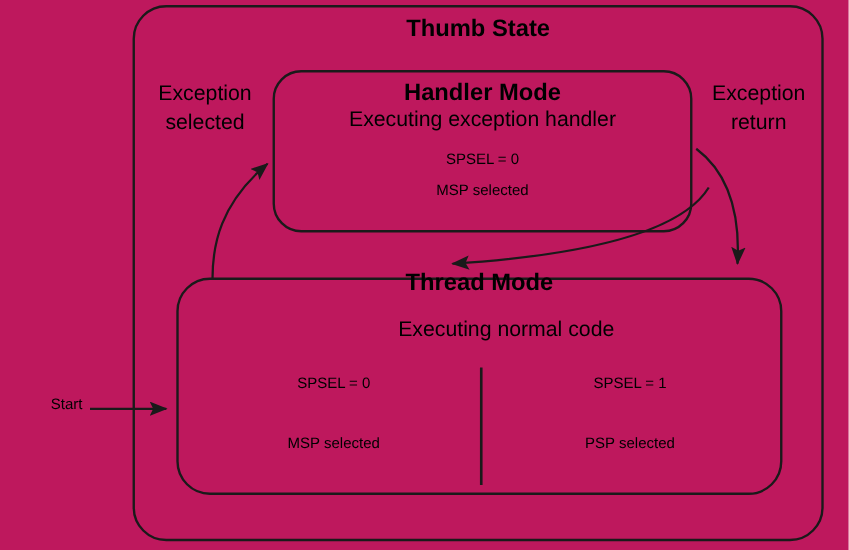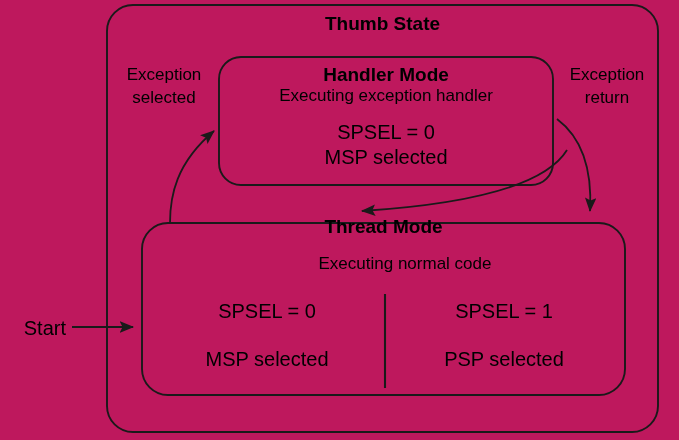--- a/index.html
+++ b/index.html
@@ -32,21 +32,21 @@
   }
   .lbl-title {
     font-weight: bold;
     font-size: 19px;
   }
   .lbl-sub {
     font-size: 17px;
     text-align: center;
   }
   .lbl-plain {
-    font-size: 20px;
+    font-size: 12px;
   }
   .lbl-edge {
     font-size: 17px;
     line-height: 1.35;
   }
 </style>
 </head>
 <body>
 
 <div id="diagram-root">

